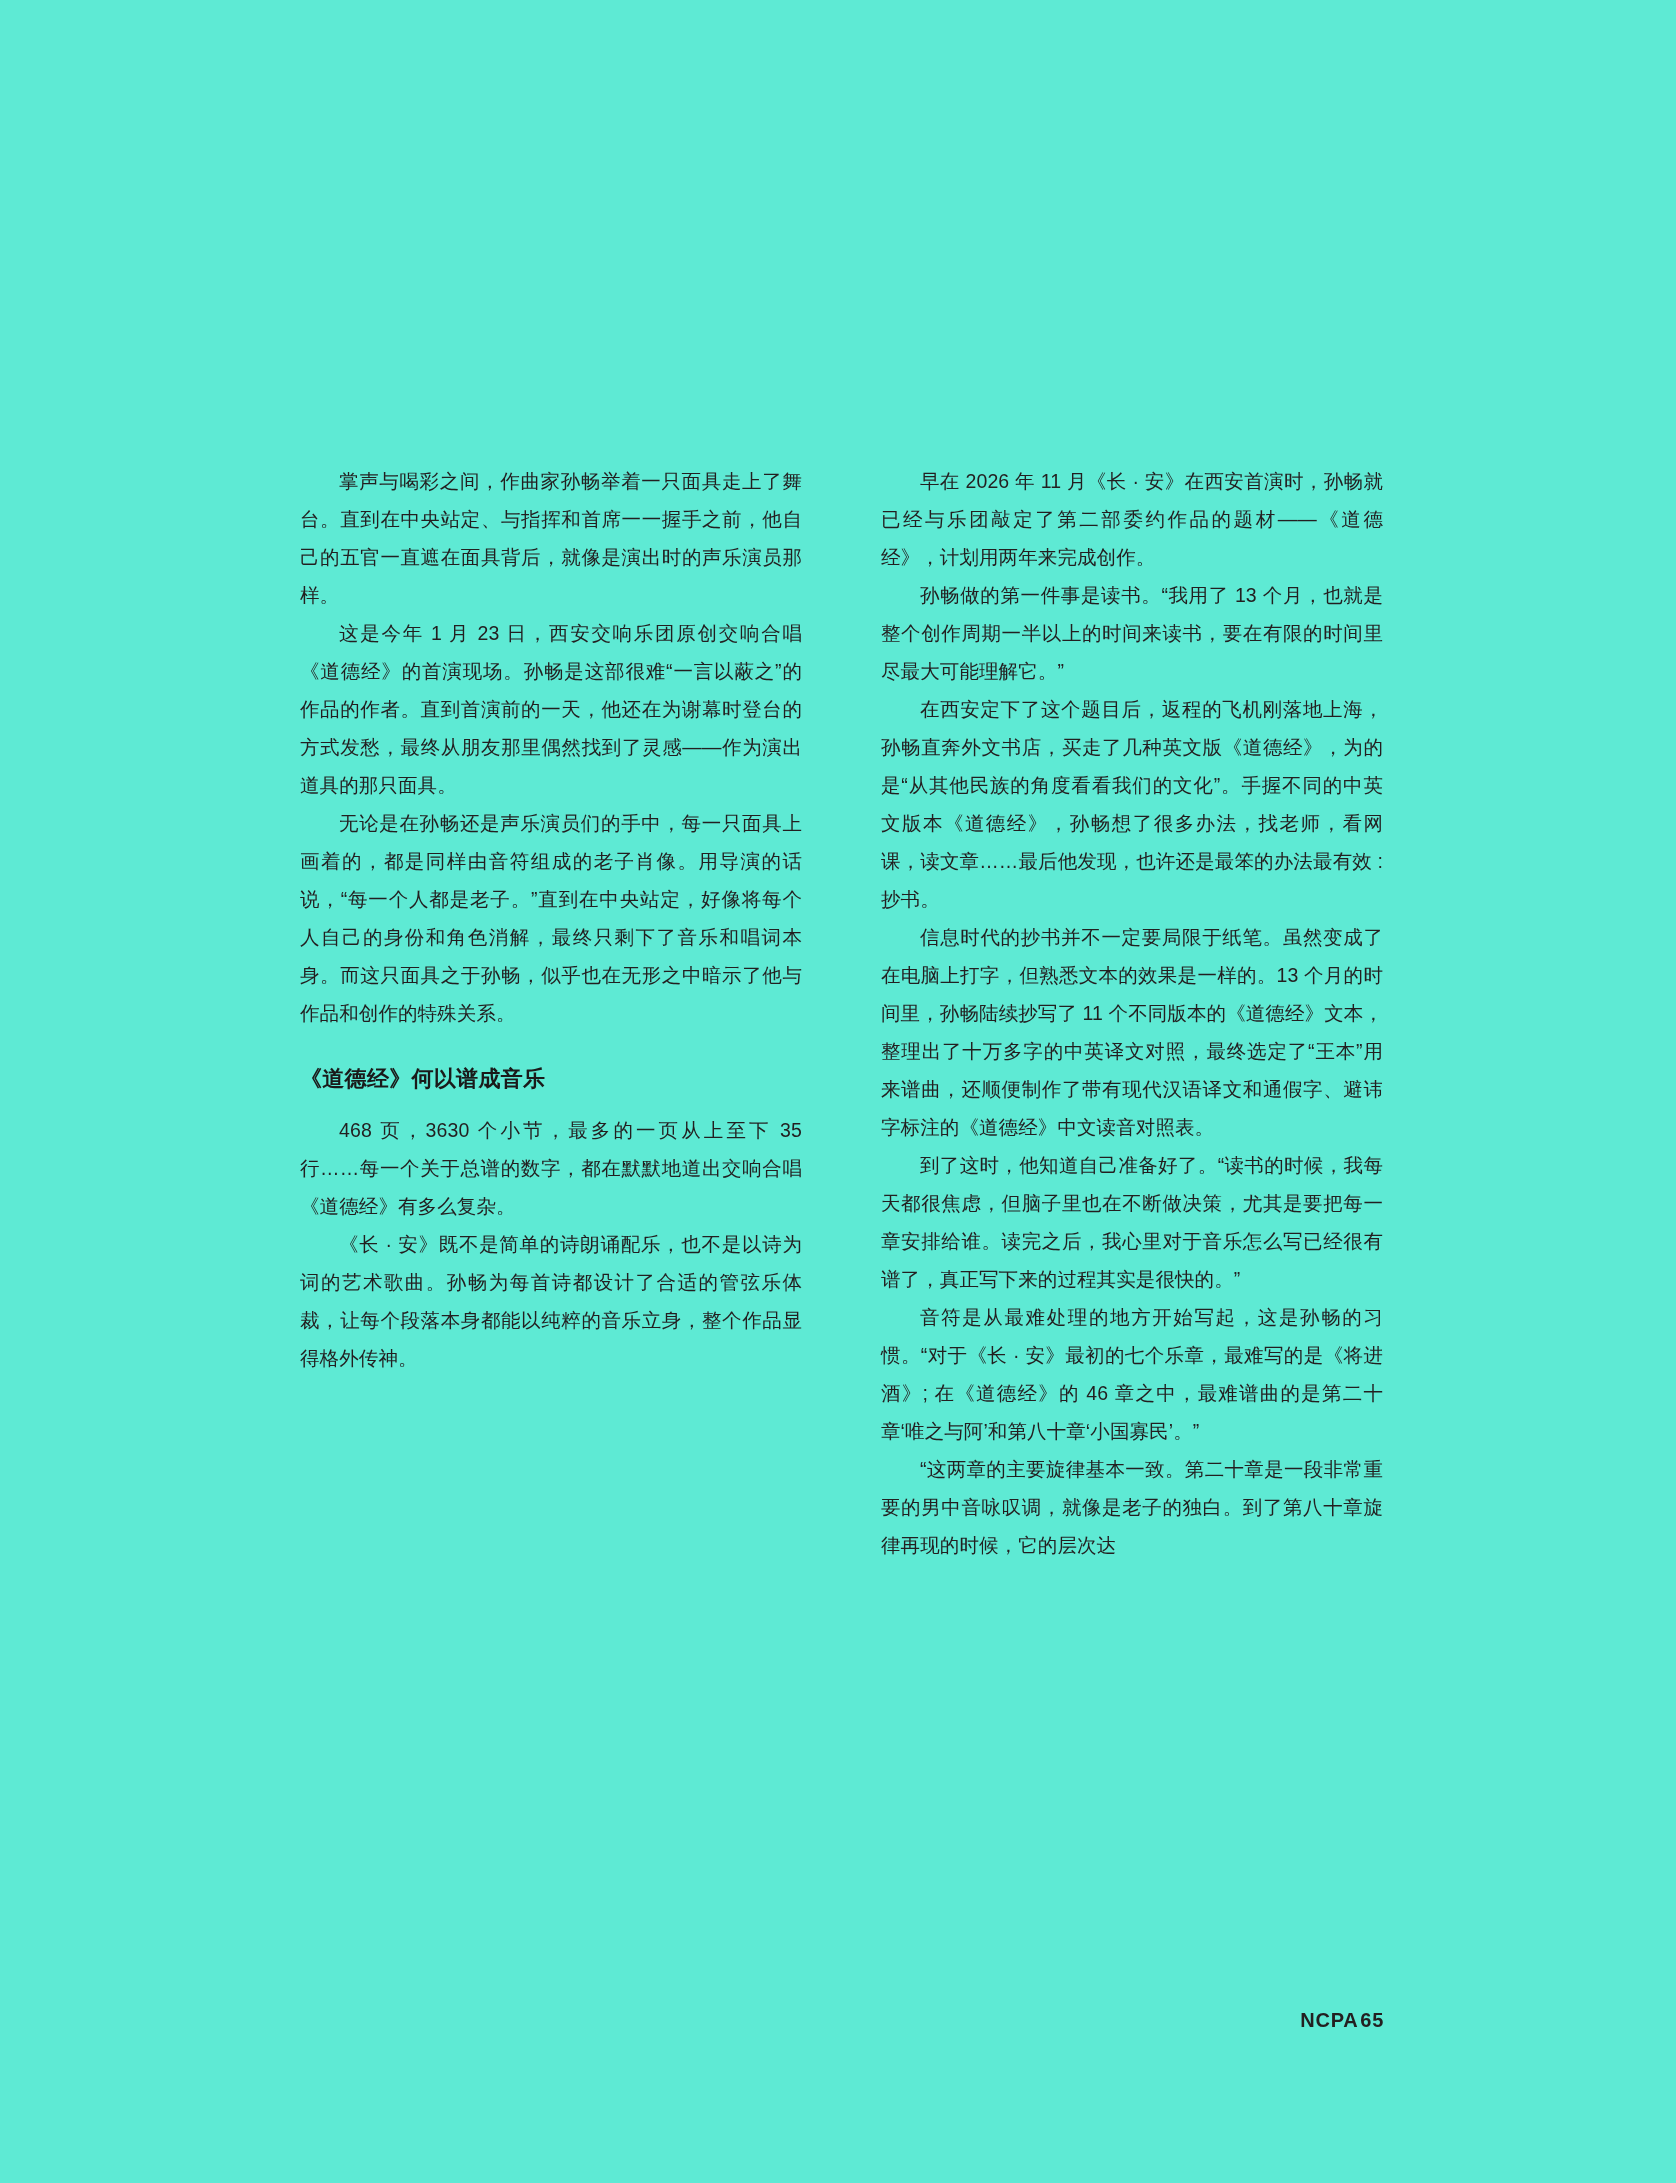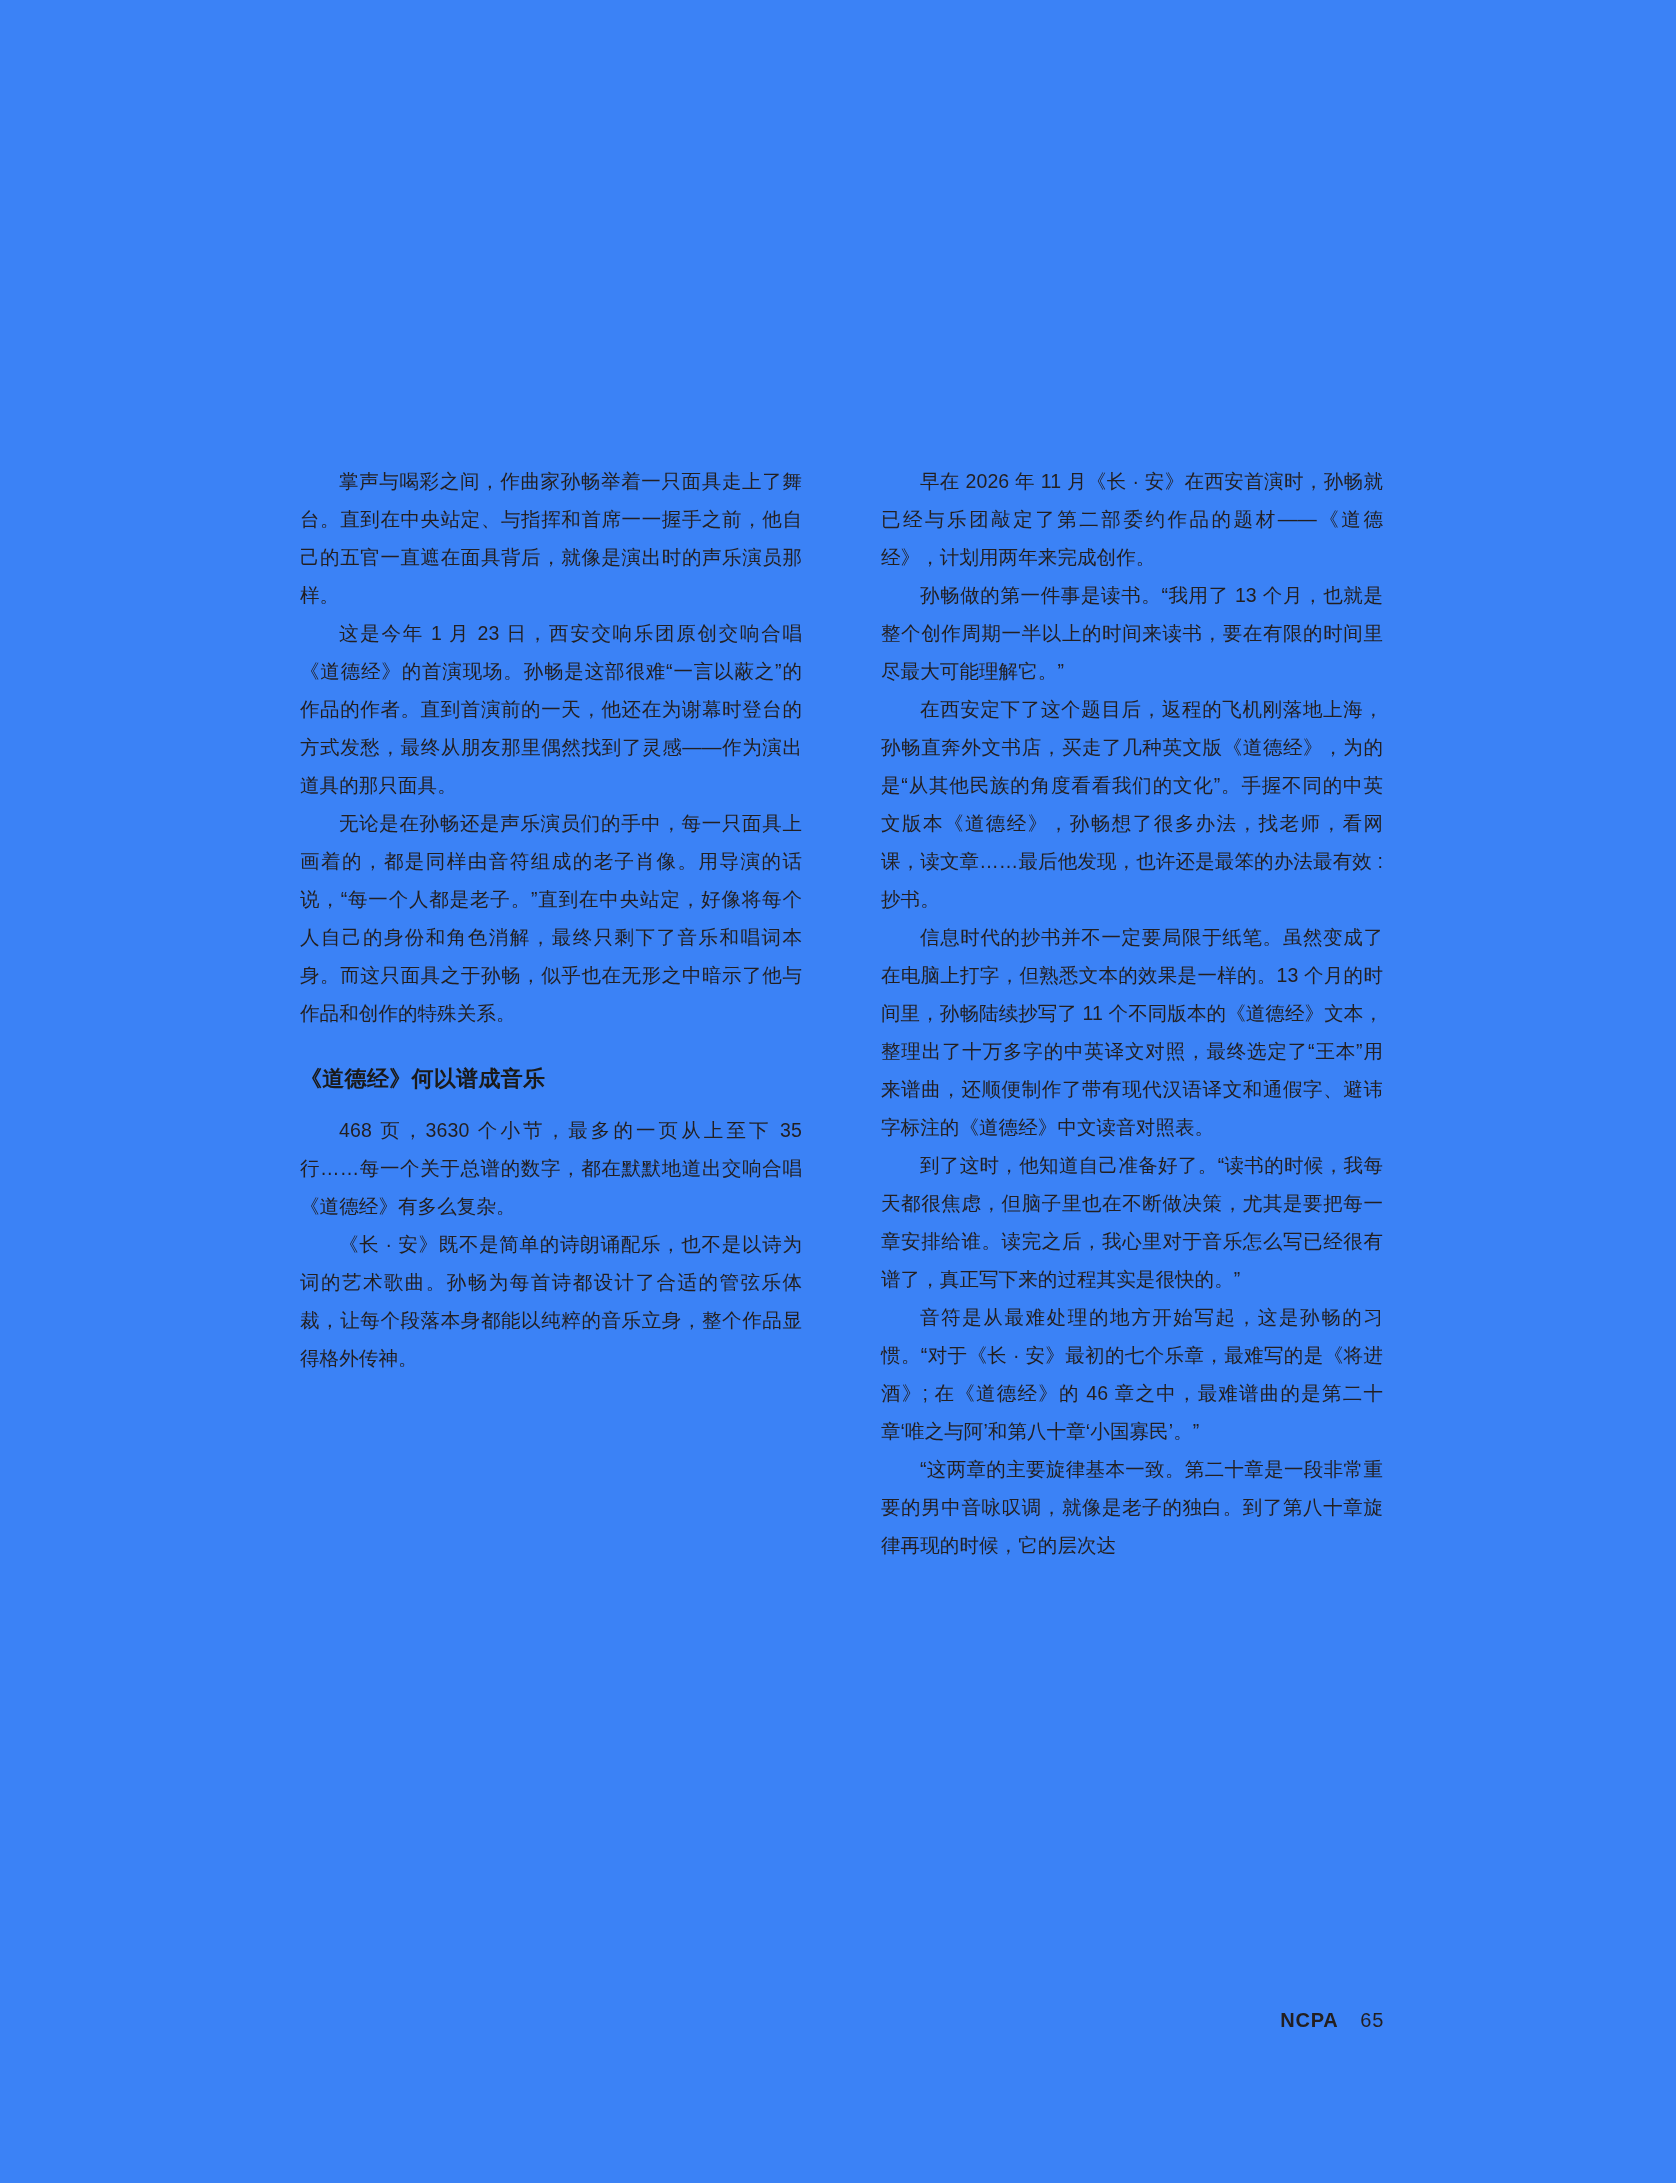--- a/index.html
+++ b/index.html
@@ -11,21 +11,21 @@
     width: 1676px;
     height: 2183px;
     position: relative;
     font-family: "Liberation Sans", "DejaVu Sans", sans-serif;
     color: #231f20;
     -webkit-font-smoothing: antialiased;
   }
   .page {
     position: absolute;
     inset: 0;
-    background: #3b82f6;
+    background: #5eead4;
   }
   .content {
     position: absolute;
     left: 300px;
     top: 462px;
     width: 1083px;
     display: flex;
     gap: 79px;
   }
   .column {
@@ -54,22 +54,22 @@
   .folio {
     position: absolute;
     right: 292px;
     bottom: 151px;
     font-size: 20px;
     letter-spacing: 0.7px;
     color: #231f20;
     font-weight: 700;
   }
   .folio .num {
-    margin-left: 22px;
-    font-weight: 400;
+    margin-left: 2px;
+    font-weight: 700;
   }
 </style>
 </head>
 <body>
 
 <div class="page">
 
   <div class="content">
 
     <div class="column">

